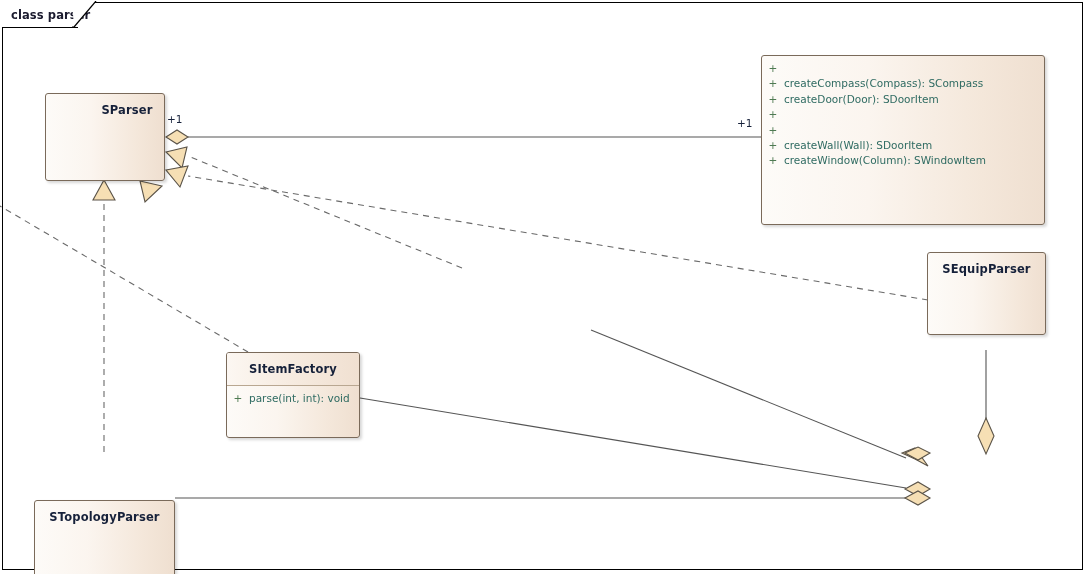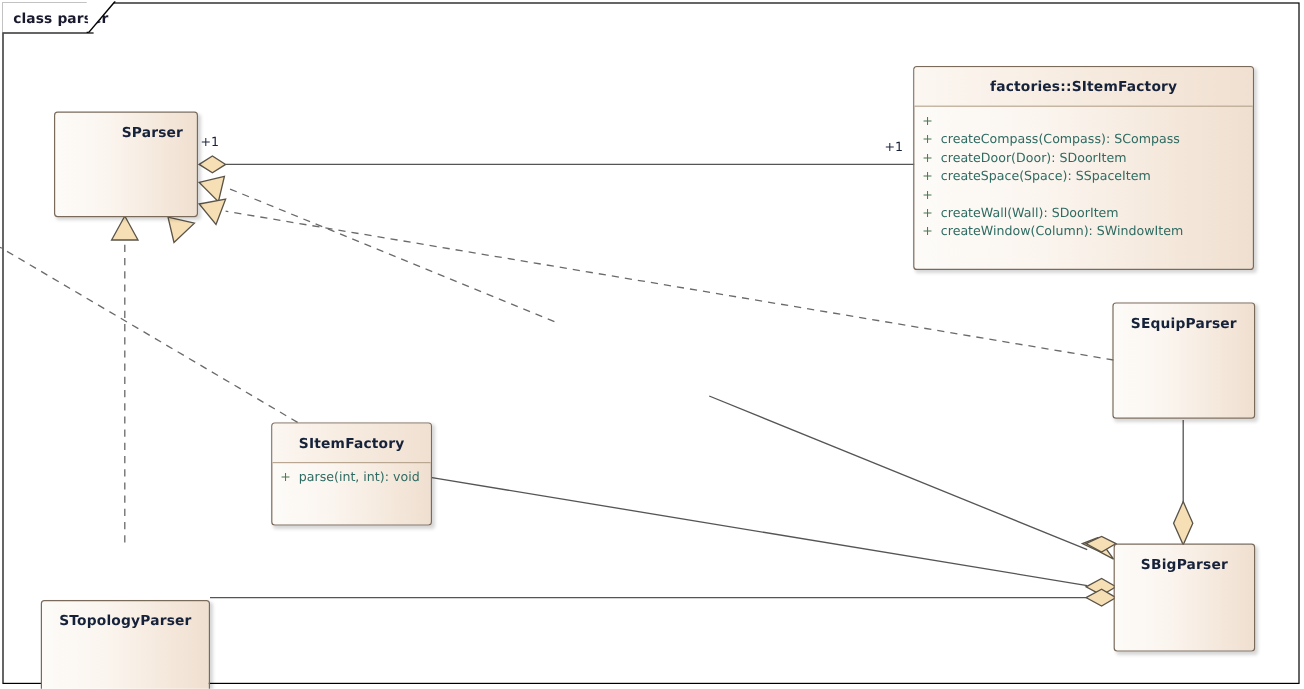--- a/index.html
+++ b/index.html
@@ -211,70 +211,65 @@
     <polyline points="0,0 24,0 2,26" fill="#ffffff" stroke="none"></polyline>
     <line x1="24" y1="0" x2="2" y2="26" stroke="#000000" stroke-width="1.2"></line>
     <line x1="2" y1="26" x2="0" y2="26" stroke="#000000" stroke-width="1.2"></line>
   </svg>
 
   <div class="uml-class" style="left:45px; top:93px; width:120px; height:88px;padding-left:44px;">
     <div class="uml-name">SParser</div>
   </div>
 
   <div class="uml-class has-compartment" style="left:761px; top:55px; width:284px; height:170px;">
-    <div class="uml-name">factories::SItemFactory</div>
     <div class="uml-members">
       <div class="uml-member">
         <span class="uml-member-vis">+</span>
       </div>
       <div class="uml-member">
         <span class="uml-member-vis">+</span>
         <span class="uml-member-sig">createCompass(Compass): SCompass</span>
       </div>
       <div class="uml-member">
         <span class="uml-member-vis">+</span>
         <span class="uml-member-sig">createDoor(Door): SDoorItem</span>
       </div>
       <div class="uml-member">
         <span class="uml-member-vis">+</span>
-        <span class="uml-member-sig">createSpace(Space): SSpaceItem</span>
       </div>
       <div class="uml-member">
         <span class="uml-member-vis">+</span>
       </div>
       <div class="uml-member">
         <span class="uml-member-vis">+</span>
         <span class="uml-member-sig">createWall(Wall): SDoorItem</span>
       </div>
       <div class="uml-member">
         <span class="uml-member-vis">+</span>
         <span class="uml-member-sig">createWindow(Column): SWindowItem</span>
       </div>
     </div>
   </div>
 
 
-  <div class="uml-class" style="left:927px; top:252px; width:119px; height:97px;">
+  <div class="uml-class" style="left:927px; top:252px; width:119px; height:83px;">
     <div class="uml-name">SEquipParser</div>
   </div>
 
   <div class="uml-class has-compartment" style="left:226px; top:352px; width:134px; height:86px;">
     <div class="uml-name">SItemFactory</div>
     <div class="uml-members">
       <div class="uml-member">
         <span class="uml-member-vis">+</span>
         <span class="uml-member-sig">parse(int, int): void</span>
       </div>
     </div>
   </div>
 
   <div class="uml-class" style="left:34px; top:452px; width:141px; height:91px;margin-top:48px;">
     <div class="uml-name">STopologyParser</div>
   </div>
 
-  <div class="uml-class" style="left:928px; top:453px; width:118px; height:90px;">
-    <div class="uml-name">SBigParser</div>
-  </div>
 
   <span class="edge-label" style="left:167px; top:113px;">+1</span>
   <span class="edge-label" style="left:737px; top:117px;">+1</span>
 
 </div>
 
 </body></html>

